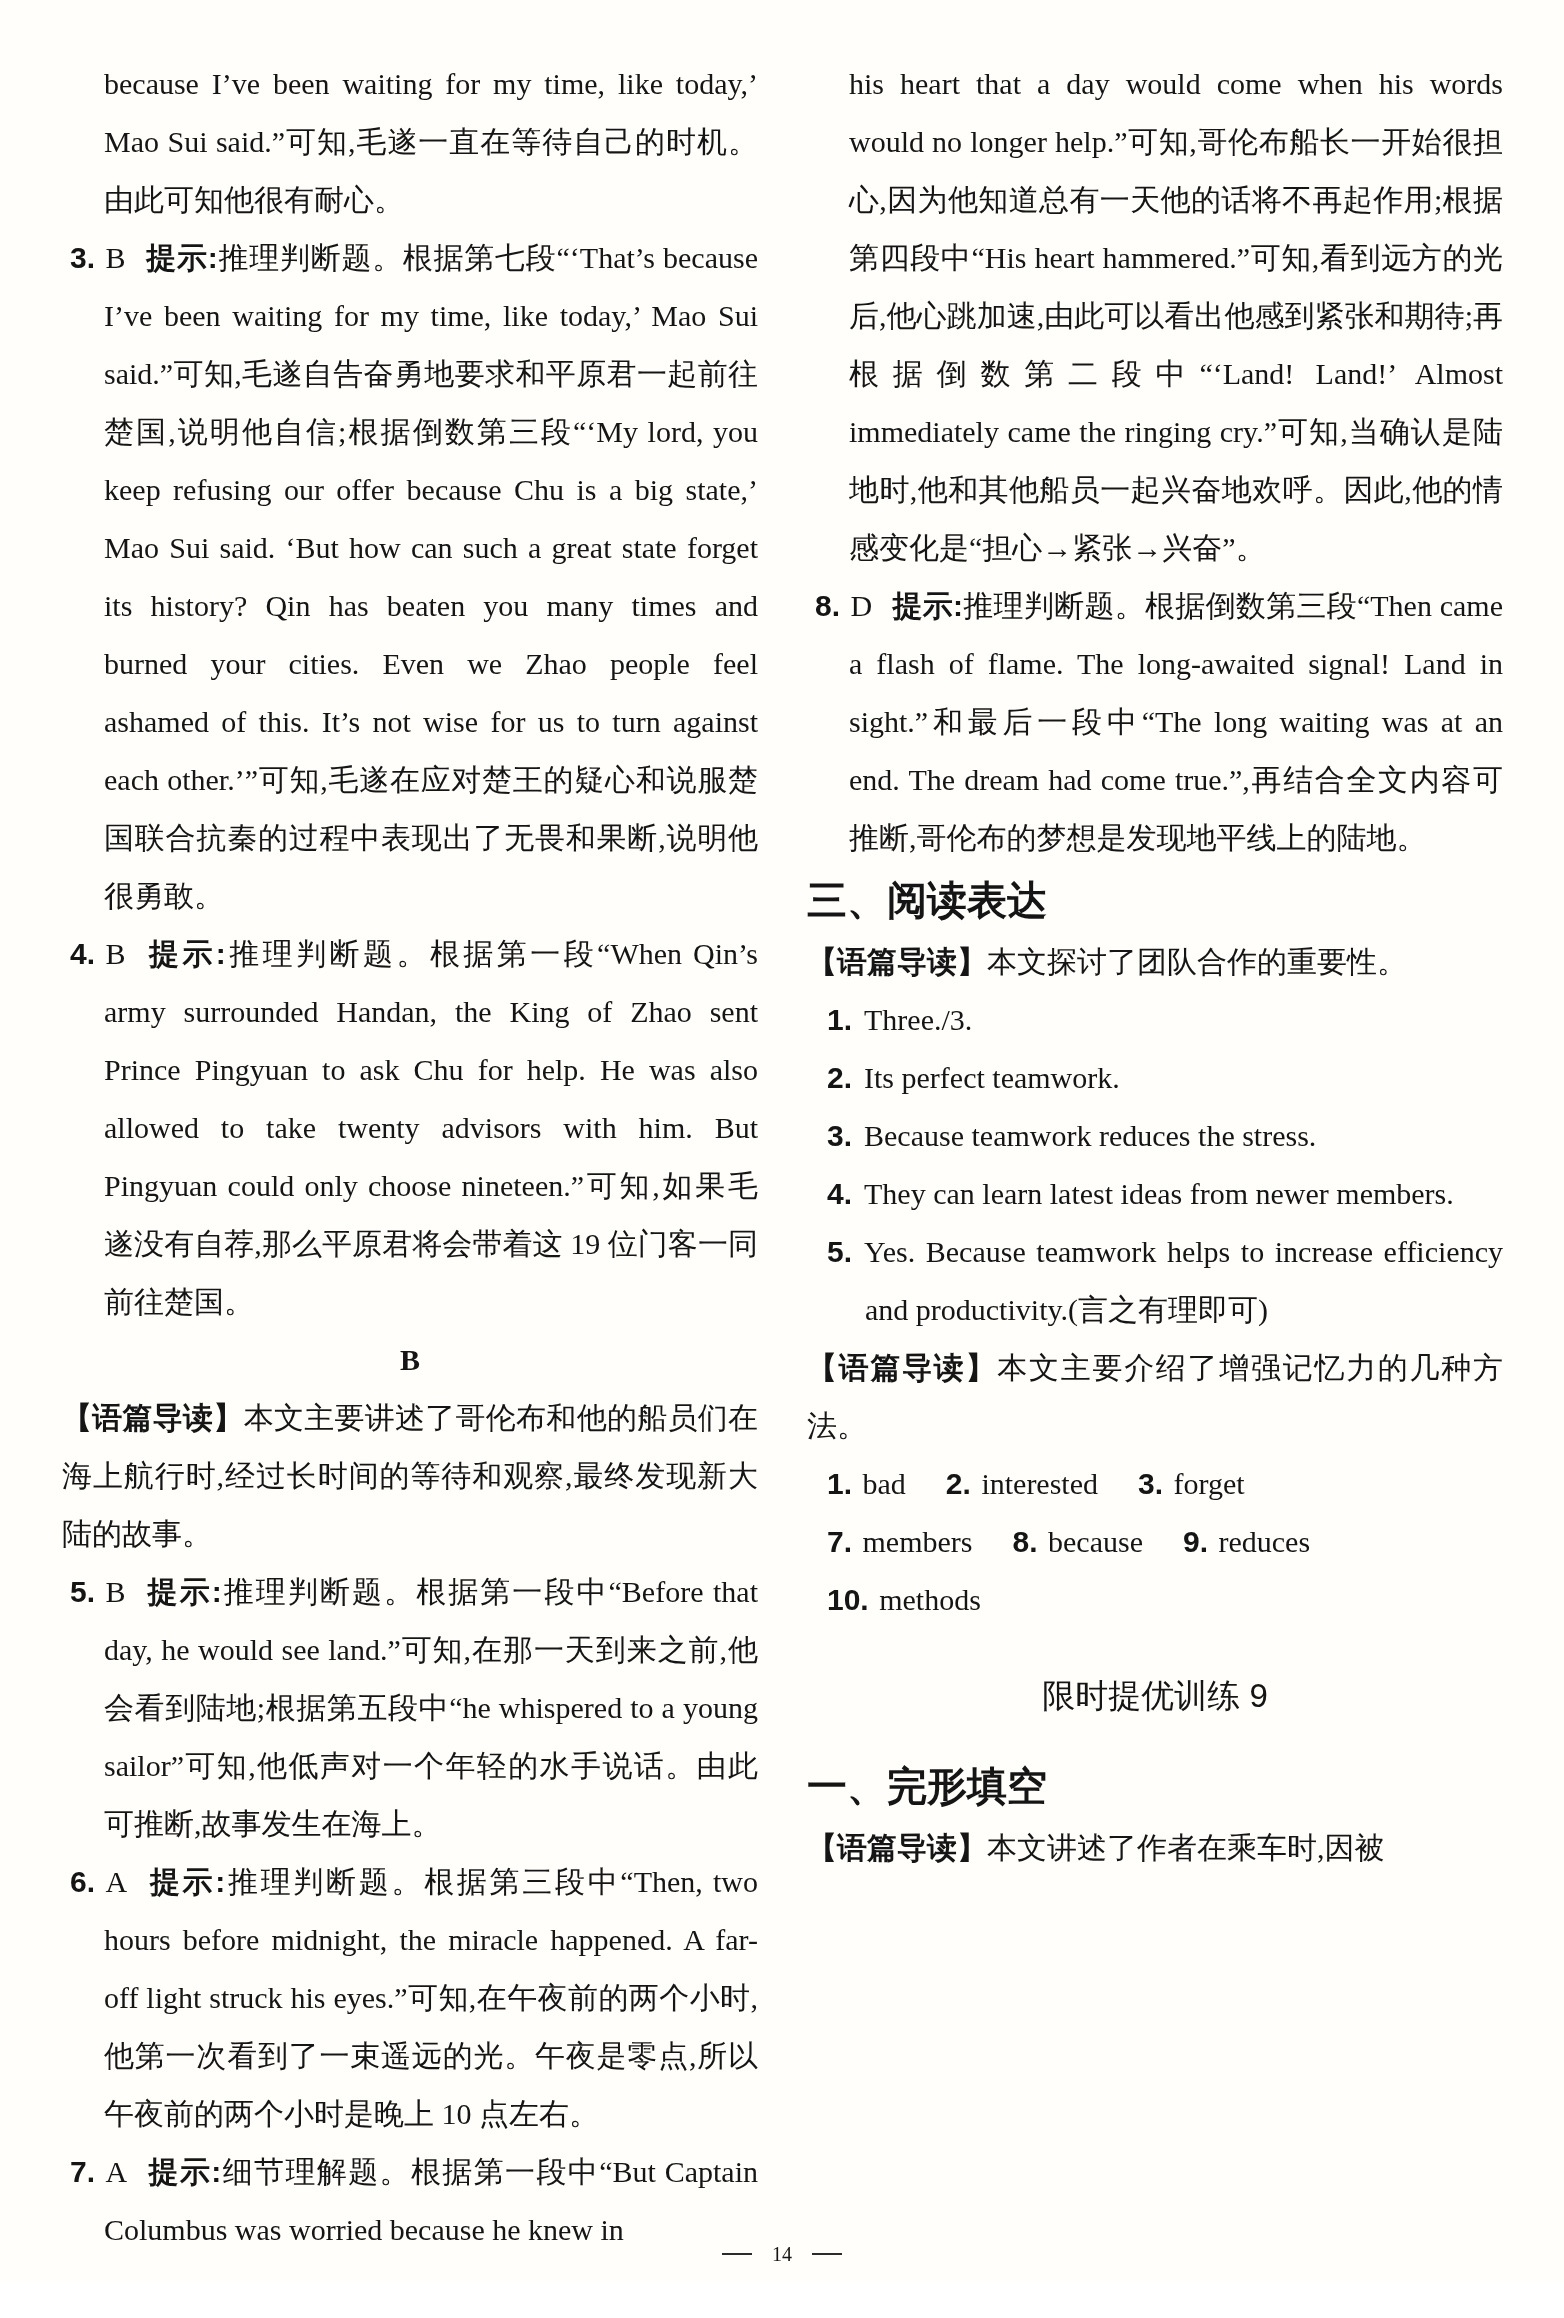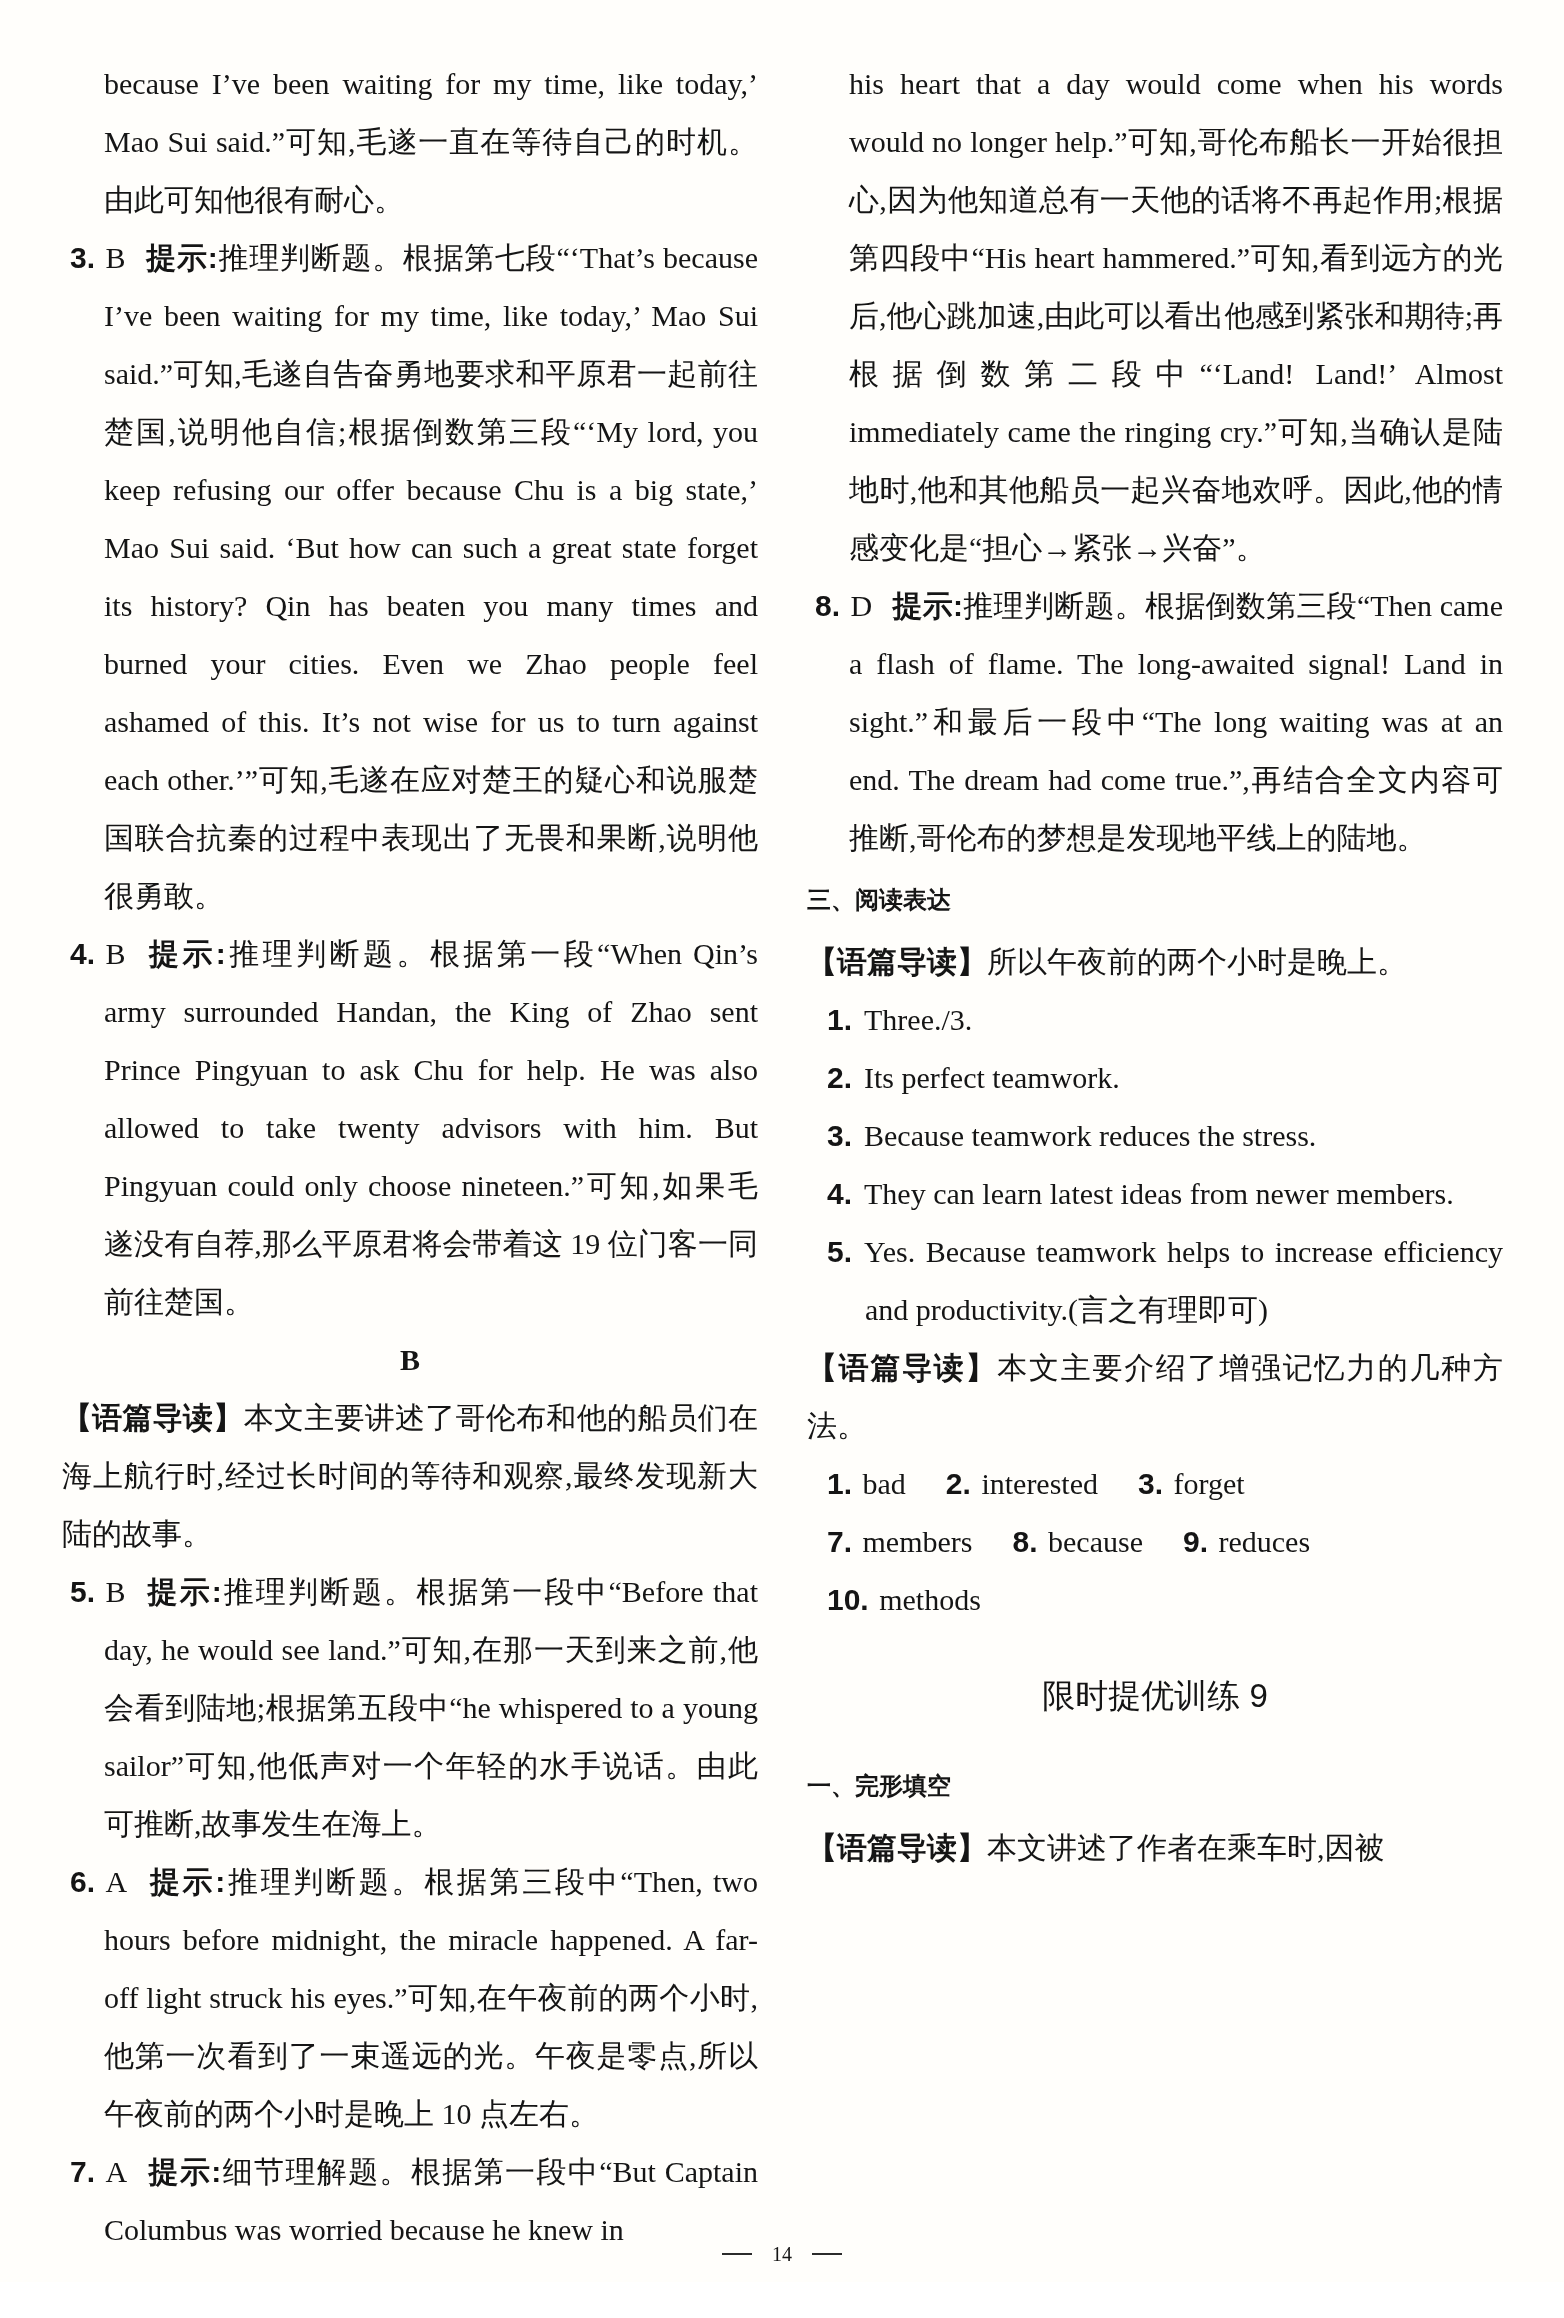--- a/index.html
+++ b/index.html
@@ -43,21 +43,21 @@
   .section-letter { text-align: center; font-weight: 700; }
 
   .guide-label {
     font-family: "Liberation Sans", "DejaVu Sans", sans-serif;
     font-weight: 700;
   }
 
   .heading {
     font-family: "Liberation Sans", "DejaVu Sans", sans-serif;
     font-weight: 700;
-    font-size: 24px;
+    font-size: 40px;
     line-height: 58px;
     margin: 4px 0;
   }
 
   
   .item { padding-left: 58px; text-indent: -38px; }
   .item .num { margin-right: 12px; }
 
   
   .row { padding-left: 20px; display: flex; gap: 40px; }
@@ -110,21 +110,21 @@
     </div>
 
     <div class="col">
 
       <p class="para cont">his heart that a day would come when his words would no longer help.”可知,哥伦布船长一开始很担心,因为他知道总有一天他的话将不再起作用;根据第四段中“His heart hammered.”可知,看到远方的光后,他心跳加速,由此可以看出他感到紧张和期待;再根据倒数第二段中“‘Land! Land!’ Almost immediately came the ringing cry.”可知,当确认是陆地时,他和其他船员一起兴奋地欢呼。因此,他的情感变化是“担心→紧张→兴奋”。</p>
 
       <div class="ans"><span class="num">8.</span><span class="letter">D</span><span class="tip">提示:</span><span>推理判断题。根据倒数第三段“Then came a flash of flame. The long-awaited signal! Land in sight.”和最后一段中“The long waiting was at an end. The dream had come true.”,再结合全文内容可推断,哥伦布的梦想是发现地平线上的陆地。</span></div>
 
       <h3 class="heading">三、阅读表达</h3>
 
-      <p class="guide"><span class="guide-label">【语篇导读】</span><span>所以午夜前的两个小时是晚上。</span></p>
+      <p class="guide"><span class="guide-label">【语篇导读】</span><span>本文探讨了团队合作的重要性。</span></p>
 
       <div class="item"><span class="num">1.</span><span>Three./3.</span></div>
       <div class="item"><span class="num">2.</span><span>Its perfect teamwork.</span></div>
       <div class="item"><span class="num">3.</span><span>Because teamwork reduces the stress.</span></div>
       <div class="item"><span class="num">4.</span><span>They can learn latest ideas from newer members.</span></div>
       <div class="item"><span class="num">5.</span><span>Yes. Because teamwork helps to increase efficiency and productivity.(言之有理即可)</span></div>
 
 
       <p class="guide"><span class="guide-label">【语篇导读】</span><span>本文主要介绍了增强记忆力的几种方法。</span></p>
 

